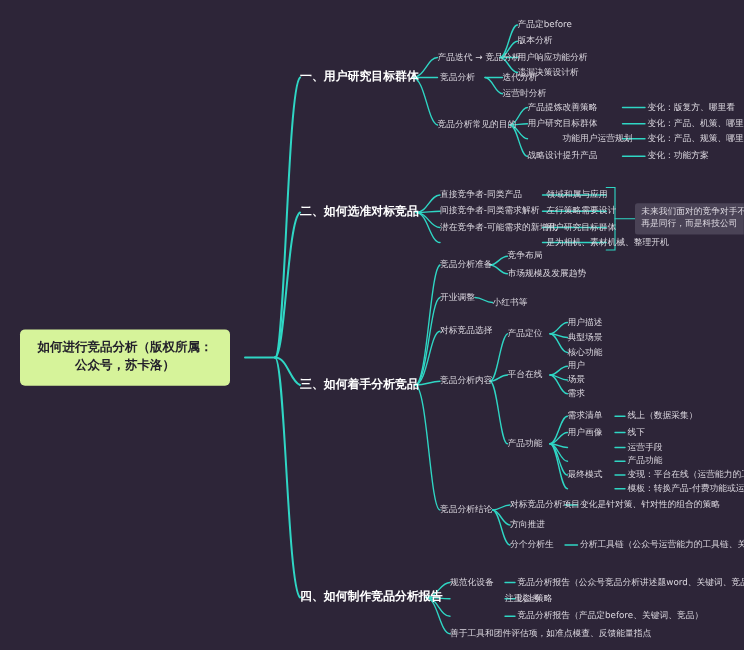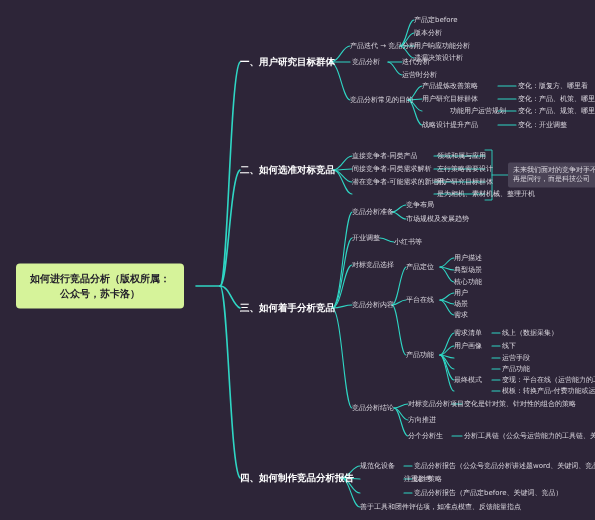--- a/index.html
+++ b/index.html
@@ -166,21 +166,21 @@
 <div class="node" style="left:402px;top:75px;">运营时分析</div>
 
 <div class="node" style="left:350px;top:100px;">竞品分析常见的目的</div>
 <div class="node" style="left:422px;top:86px;">产品提炼改善策略</div>
 <div class="node" style="left:518px;top:86px;">变化：版复方、哪里看</div>
 <div class="node" style="left:422px;top:99px;">用户研究目标群体</div>
 <div class="node" style="left:518px;top:99px;">变化：产品、机策、哪里看</div>
 <div class="node" style="left:422px;top:111px;margin-left:28px;">功能用户运营规划</div>
 <div class="node" style="left:518px;top:111px;">变化：产品、规策、哪里看</div>
 <div class="node" style="left:422px;top:125px;">战略设计提升产品</div>
-<div class="node" style="left:518px;top:125px;">变化：开业调整</div>
+<div class="node" style="left:518px;top:125px;">变化：功能方案</div>
 
 <div class="node" style="left:352px;top:156px;">直接竞争者-同类产品</div>
 <div class="node" style="left:437px;top:156px;">领域和属与应用</div>
 <div class="node" style="left:352px;top:169px;">间接竞争者-同类需求解析</div>
 <div class="node" style="left:437px;top:169px;">左行策略需要设计</div>
 <div class="node" style="left:352px;top:182px;">潜在竞争者-可能需求的新增代</div>
 <div class="node" style="left:437px;top:182px;">用户研究目标群体</div>
 <div class="node" style="left:437px;top:194px;">是为相机、素材机械、整理开机</div>
 
 <div class="note" style="left:508px;top:175px;">未来我们面对的竞争对手不

